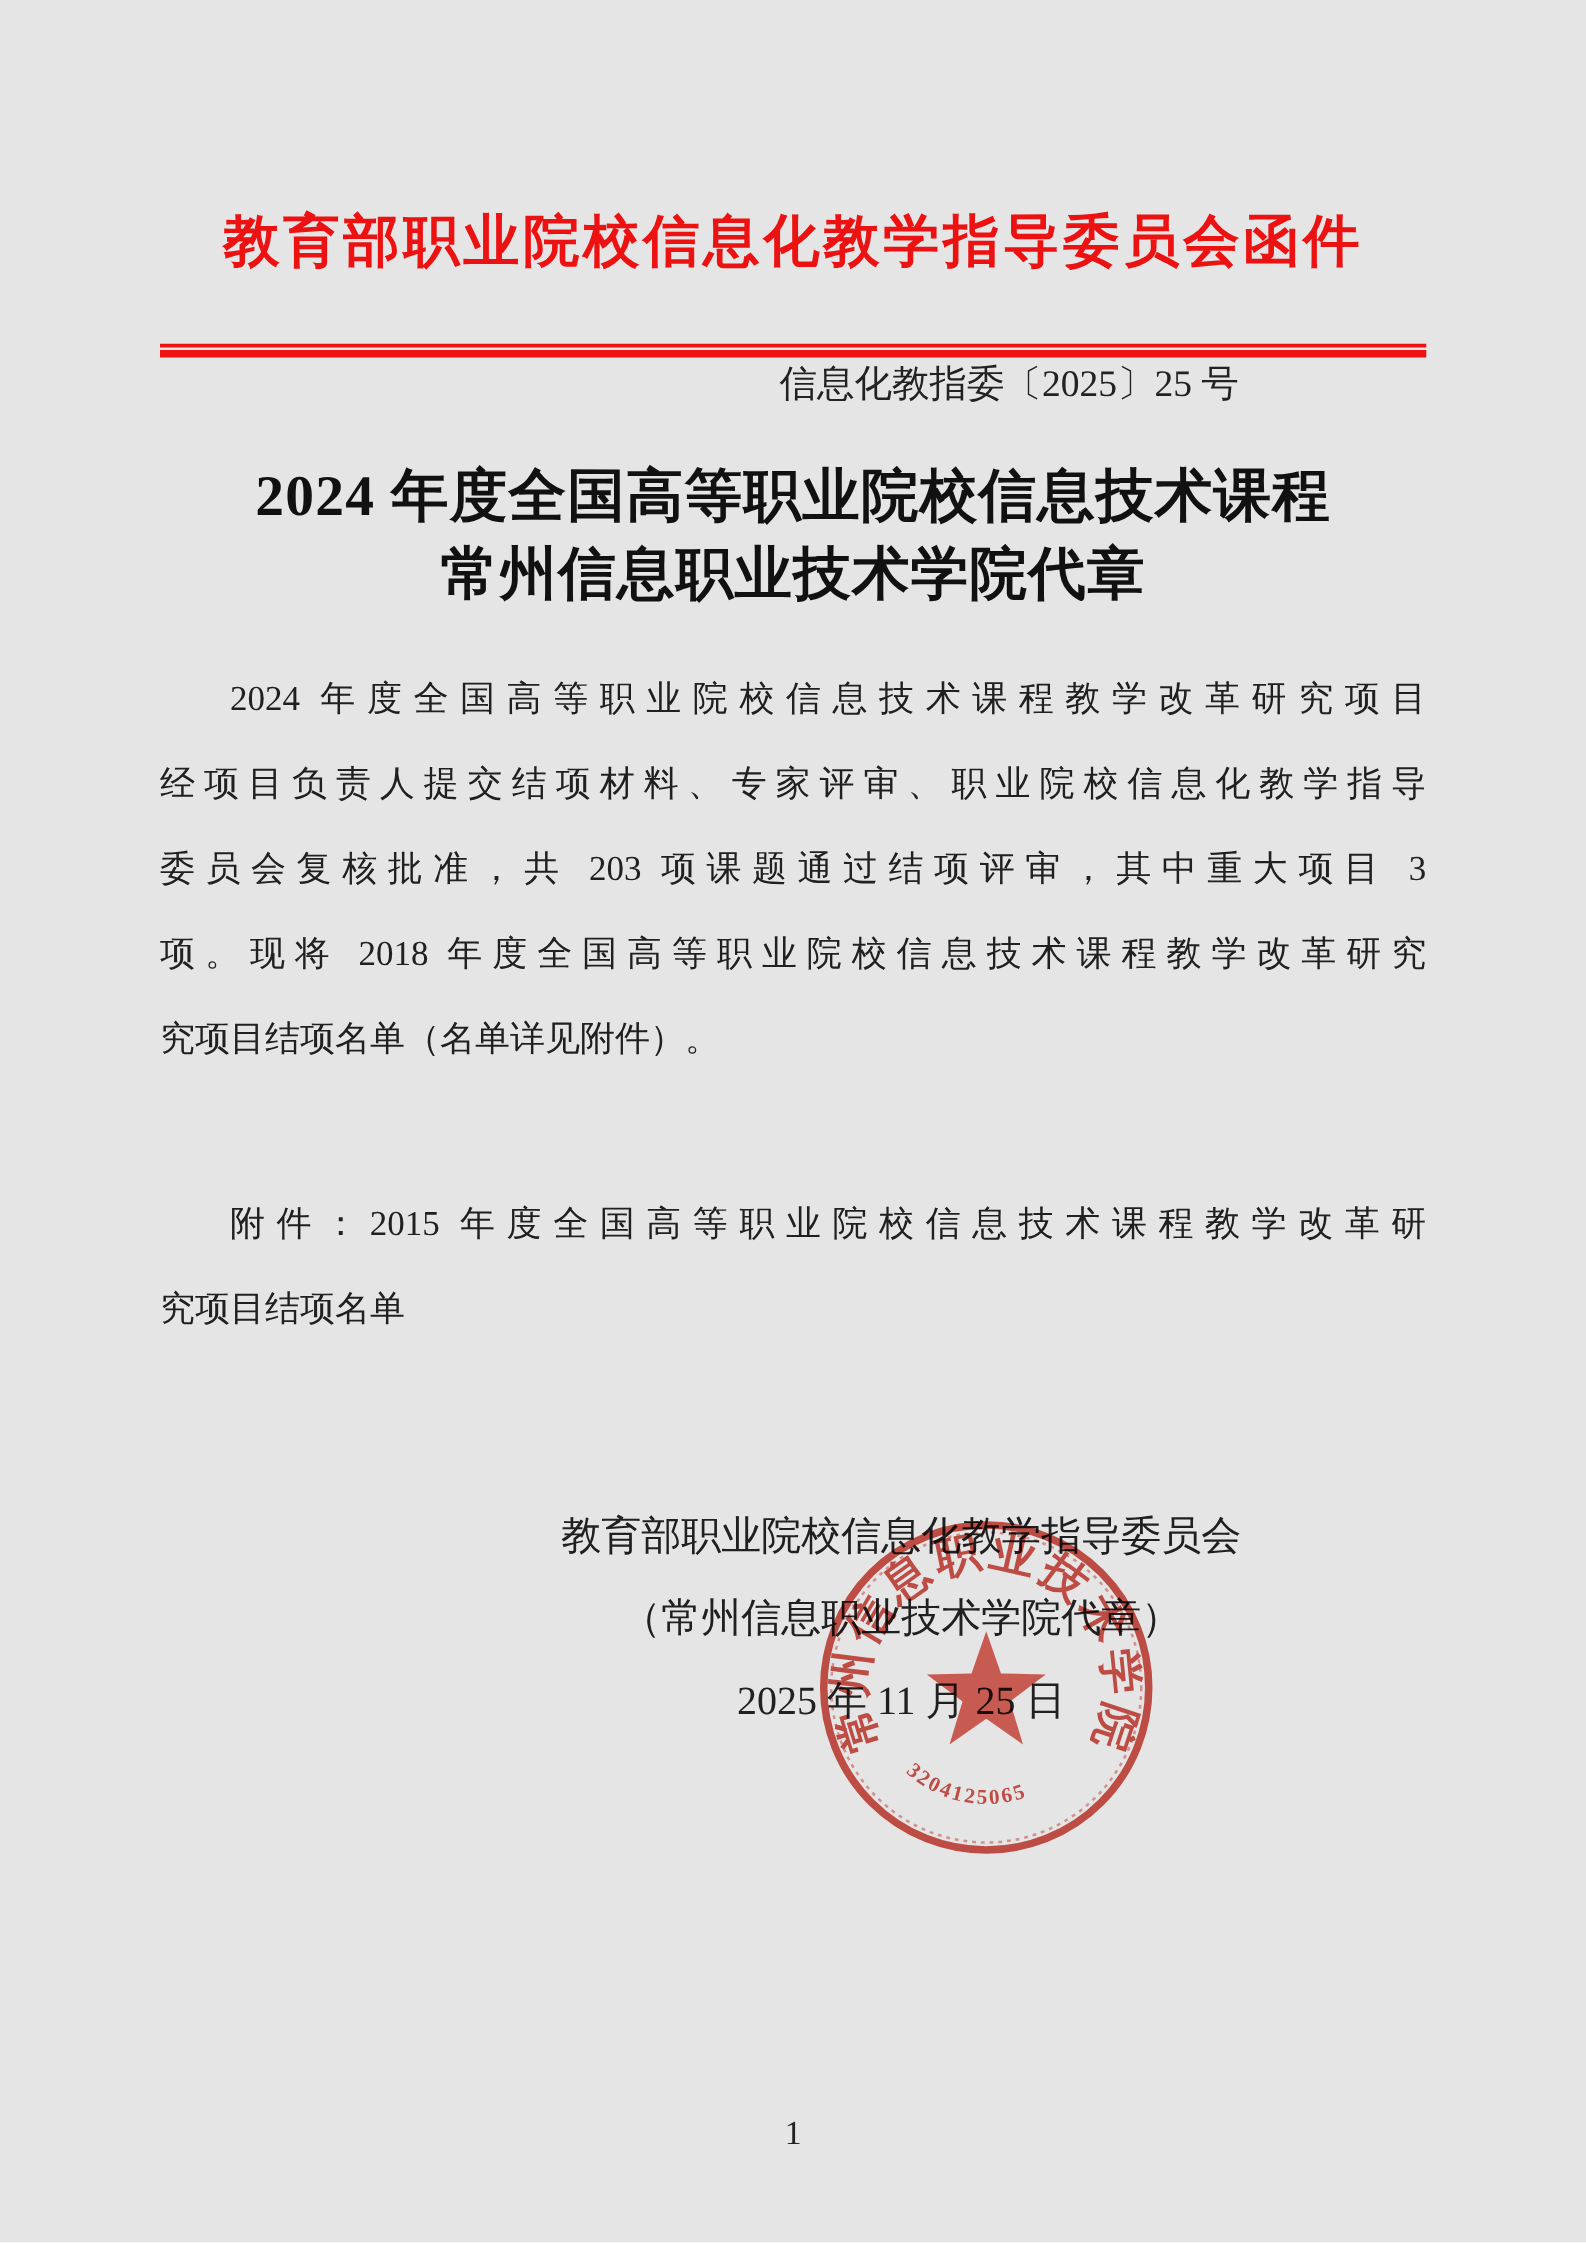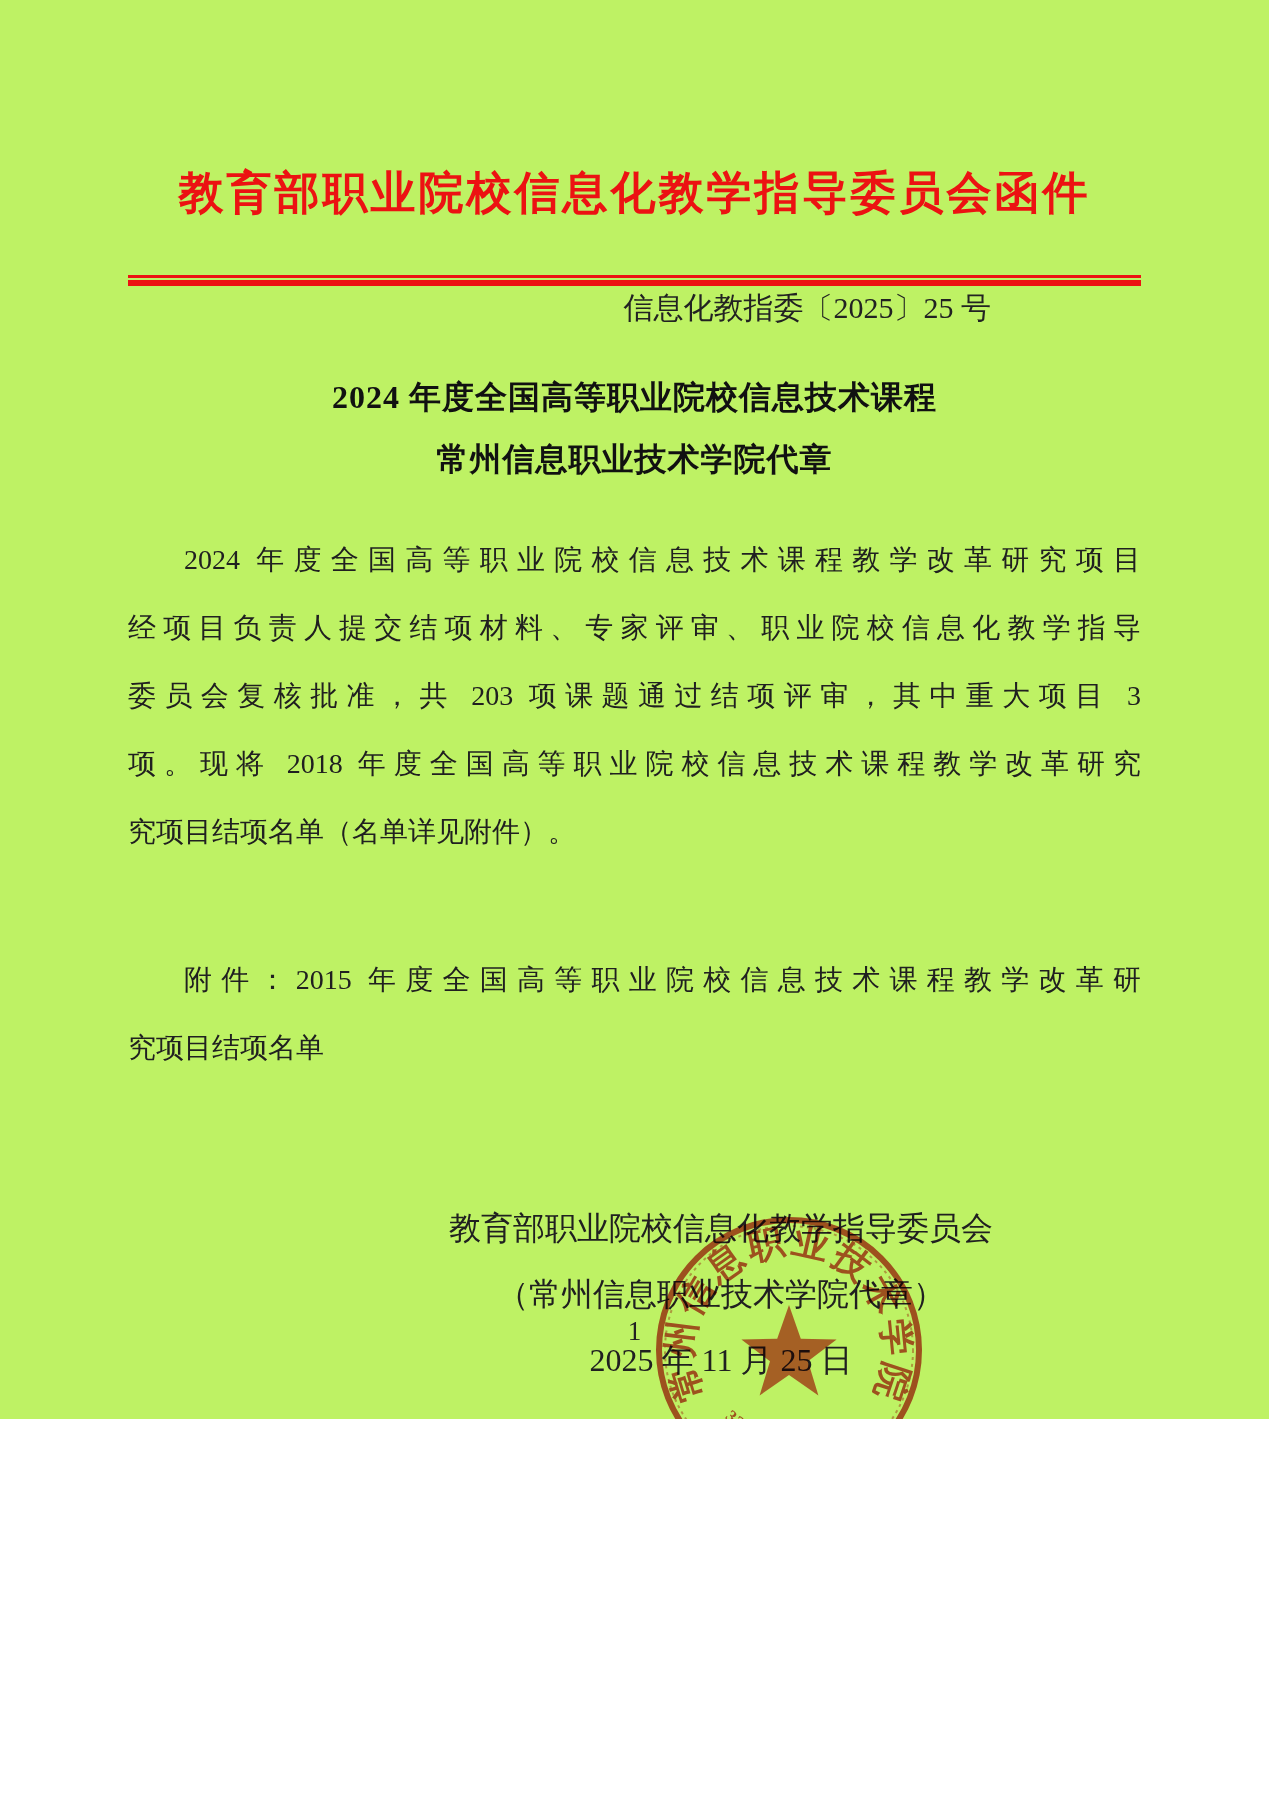--- a/index.html
+++ b/index.html
@@ -1,21 +1,21 @@
 <!DOCTYPE html>
 <html><head>
 <meta charset="utf-8">
 <style>
   html, body { margin: 0; padding: 0; background: #ffffff; }
   .page {
     position: relative;
     width: 1269px;
-    height: 1419px;
+    height: 1794px;
     margin: 0 auto;
-    background: #bef264;
+    background: #e5e5e5;
     box-sizing: border-box;
     padding: 150px 128px 0 128px;
     font-family: "Liberation Serif", "DejaVu Serif", serif;
     color: #1c1c1c;
     overflow: hidden;
   }
   .letterhead-title {
     font-family: "Liberation Sans", "DejaVu Sans", sans-serif;
     font-weight: 900;
     font-size: 45px;
@@ -29,21 +29,21 @@
   .red-rule-thick { height: 6px; background: #ec1212; margin-top: 2px; }
   .doc-number {
     font-size: 30px;
     line-height: 44px;
     text-align: right;
     padding-right: 150px;
     color: #222;
   }
   .doc-title {
     margin: 36px 0 0 0;
-    font-size: 32px;
+    font-size: 46px;
     font-weight: bold;
     line-height: 62px;
     text-align: center;
     letter-spacing: 1px;
     color: #111;
   }
   .doc-title span { display: block; }
   .body-para { margin-top: 36px; }
   .attachment { margin-top: 80px; }
   .body-line {

